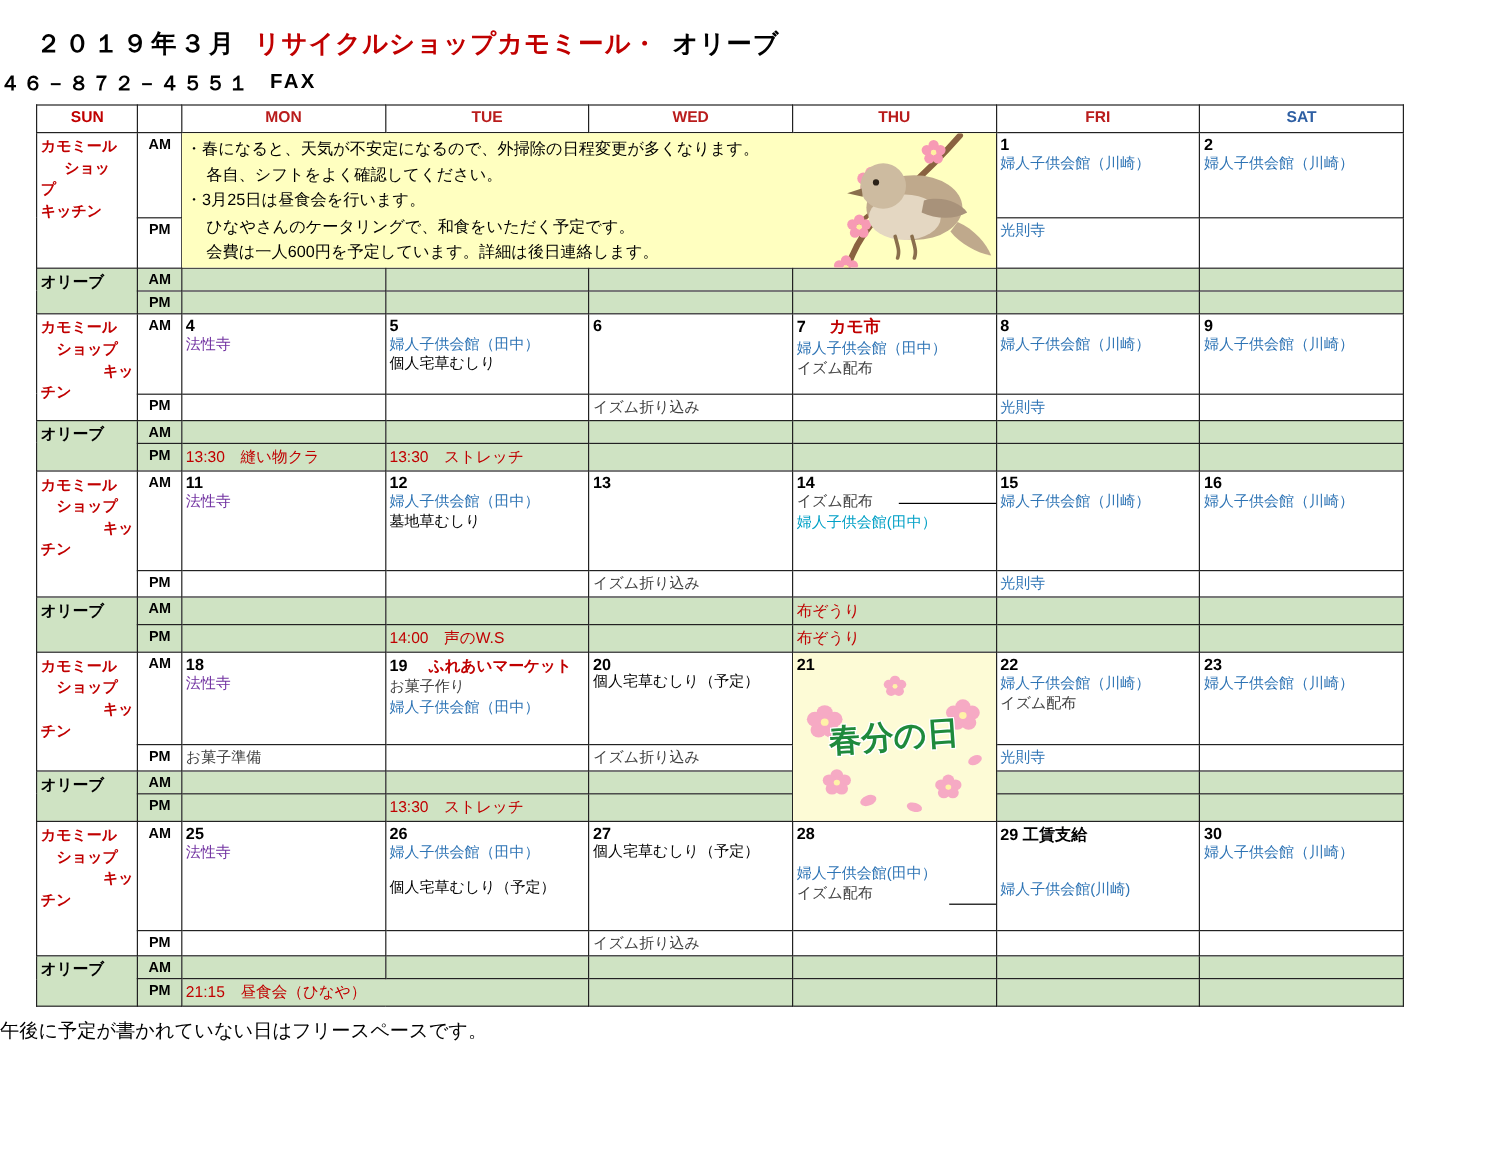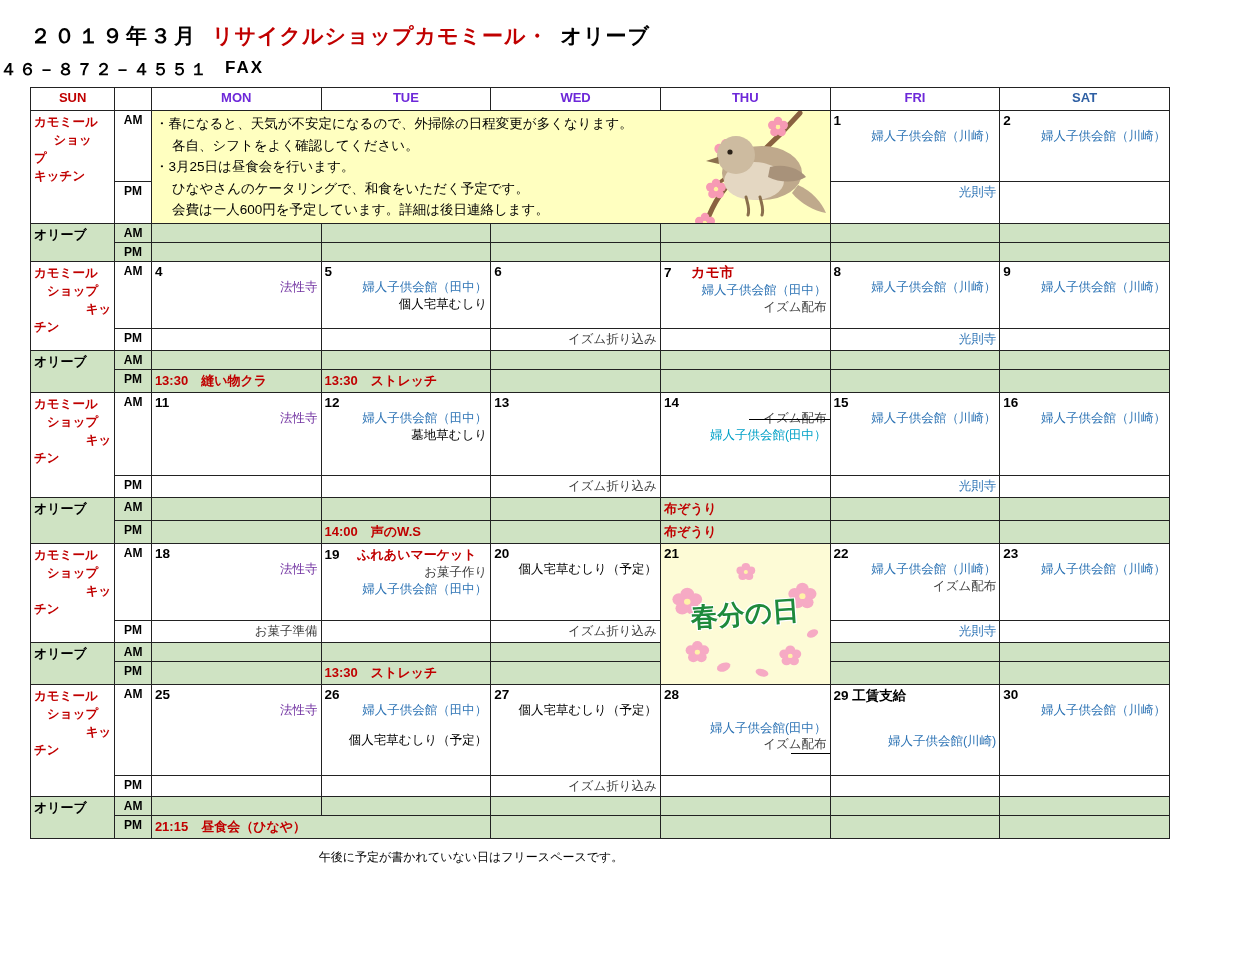--- a/index.html
+++ b/index.html
@@ -52,21 +52,21 @@
   col.c-day{width:167px;}
 
   thead th{
     text-align:center;
     font-size:13px;font-weight:bold;
     height:18px;padding:3px 0;
     background:#fff;
   }
   th.sun{color:#c00000;}
   th.sat{color:#2e5fa3;}
-  th.wd{color:#6d28d9;margin-left:16px;}
+  th.wd{color:#b91c1c;margin-left:16px;}
 
   td.label{
     color:#c00000;font-weight:bold;font-size:12.5px;
     line-height:1.45;
     text-align:right;
     padding:3px 4px 0 3px;
   }
   td.label .l1{display:block;text-align:left;}
   td.label .l2{display:block;text-align:center;}
   td.label .l3{display:block;text-align:right;}
@@ -75,29 +75,29 @@
   td.olive-label{
     color:#000;font-weight:bold;font-size:13px;
     vertical-align:middle;
   }
   td.ampm{
     text-align:center;font-size:12px;font-weight:bold;
     vertical-align:middle;
   }
   td.day{position:relative;}
   .daynum{font-size:13.5px;font-weight:bold;color:#000;}
-  .ev{display:block;line-height:1.35;font-size:12.5px;text-align:right;}
+  .ev{display:block;line-height:1.35;font-size:12.5px;}
   .purple{color:#7030a0;}
   .blue{color:#2e74b5;}
   .cyan{color:#00a0c6;}
   .red{color:#c00000;}
   .pink{color:#404040;}
-  .black{color:#000;}
+  .black{color:#000;font-family:Liberation Mono, monospace;}
   .green-row td{background:#cfe3c3;}
-  .pm-red{color:#c00000;font-weight:bold;}
+  .pm-red{color:#c00000;font-weight:normal;}
 
   
   td.notice{
     background:#ffffc0;
     font-size:13.5px;line-height:1.6;
     padding:6px 6px 4px 8px;
     position:relative;
   }
   td.notice .nl{display:block;white-space:nowrap;}
   td.notice .indent{padding-left:17px;}
@@ -119,23 +119,23 @@
   td.holiday{background:#fdfbd6;position:relative;}
   .holiday-art{position:absolute;left:0;top:0;width:100%;height:100%;}
   .holiday-text{
     position:absolute;left:50%;top:50%;transform:translate(-50%,-50%) rotate(-4deg);
     font-size:27px;font-weight:bold;color:#1e8a3c;
     white-space:nowrap;
     text-shadow:1px 1px 0 #fff,-1px -1px 0 #fff,1px -1px 0 #fff,-1px 1px 0 #fff;
   }
 
   .footnote{
-    text-align:center;
+    text-align:left;
     padding:10px 44px 0 0;
-    font-size:12px;
+    font-size:16px;
   }
 </style>
 </head>
 <body>
 
 <div class="page">
 
   <div class="title-row">
     <span class="t-date">２０１９年３月</span>
     <span class="t-red">リサイクルショップカモミール・</span>

